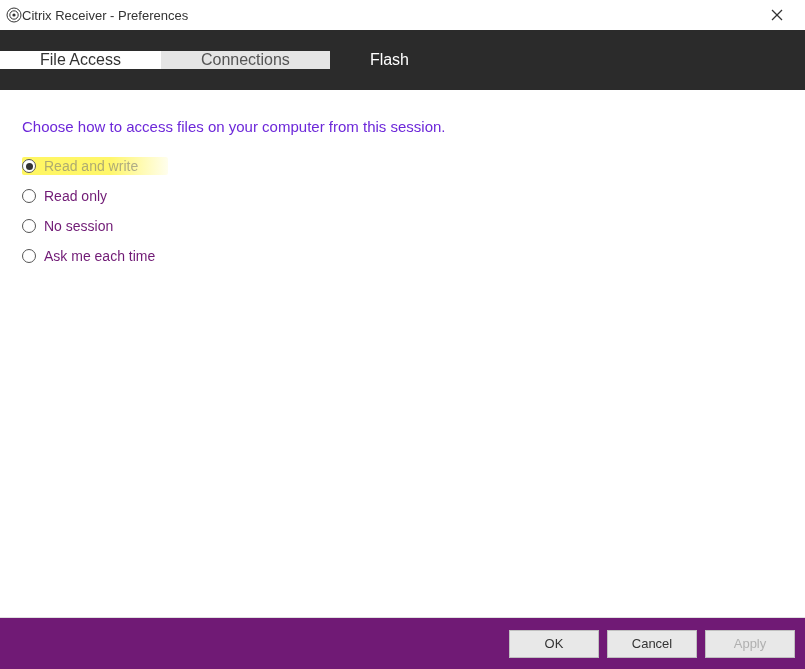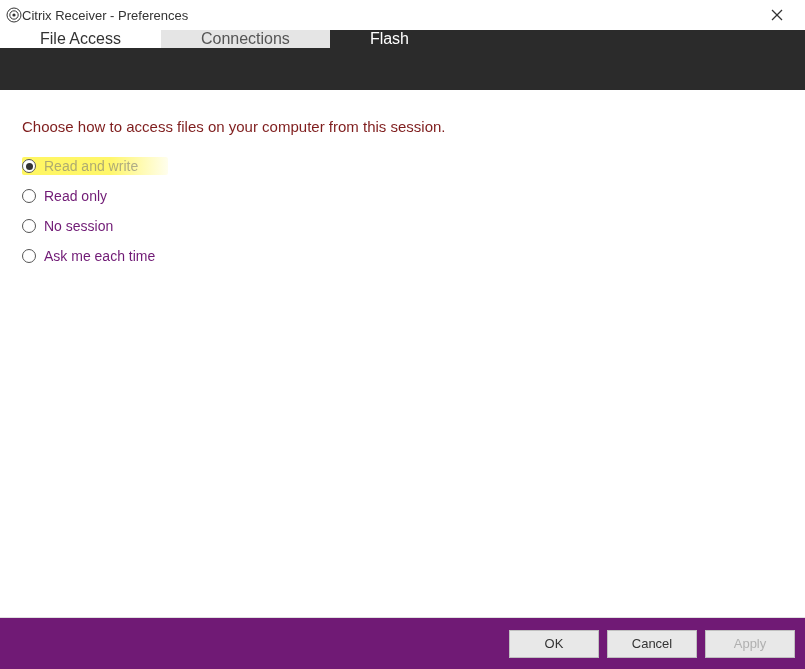--- a/index.html
+++ b/index.html
@@ -44,21 +44,21 @@
       display: flex;
       align-items: center;
       justify-content: center;
       font-size: 16px;
       cursor: pointer;
     }
     .tabs {
       height: 60px;
       background: #2b2b2b;
       display: flex;
-      align-items: flex-start;
+      align-items: center;
     }
     .tab {
       padding: 0 40px;
       display: flex;
       align-items: center;
       font-size: 16px;
       color: #ffffff;
       cursor: pointer;
       user-select: none;
     }
@@ -69,21 +69,21 @@
     }
     .tab.secondary {
       background: #e5e5e5;
       color: #555555;
     }
     .content {
       padding: 28px 22px;
     }
     .instruction {
       font-size: 15px;
-      color: #7f1d1d;
+      color: #6d28d9;
       margin-bottom: 22px;
     }
     .radio-group {
       display: flex;
       flex-direction: column;
       gap: 12px;
     }
     .radio-item {
       display: flex;
       align-items: center;

